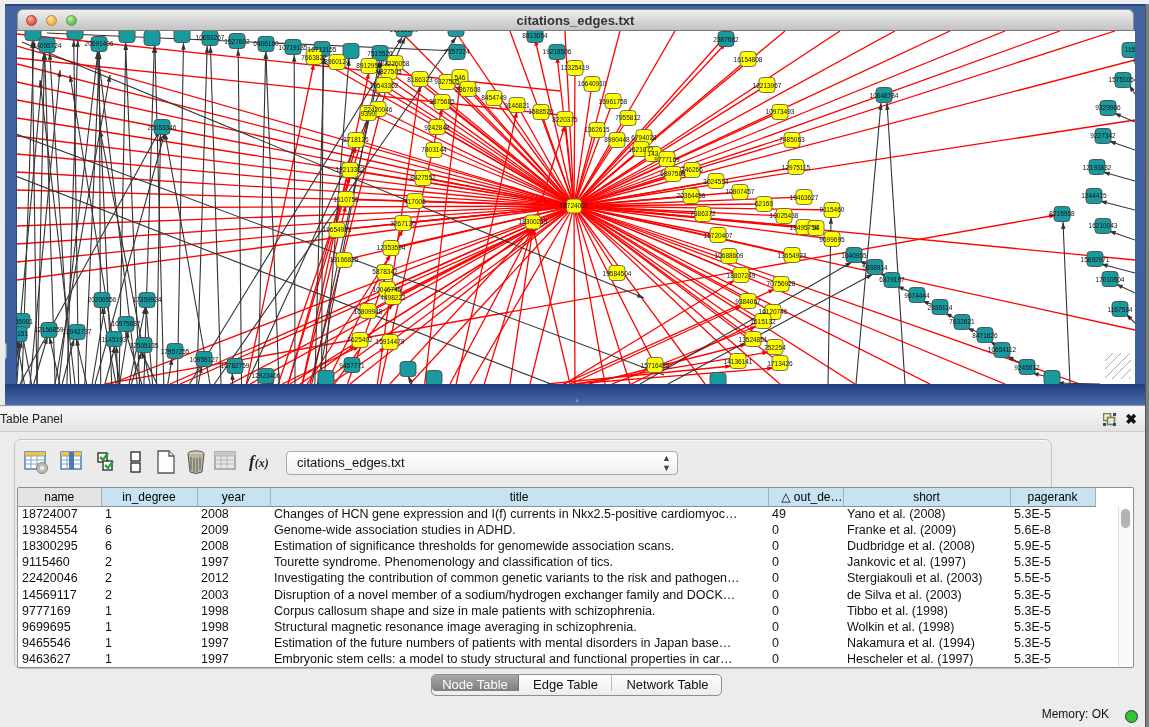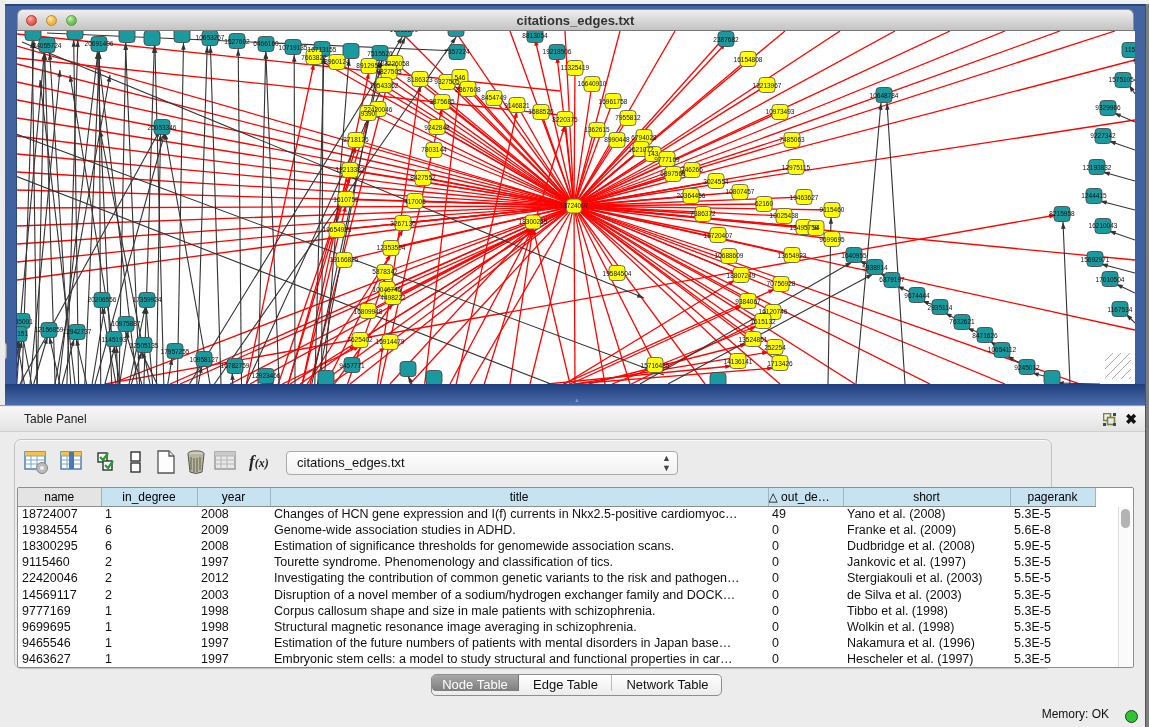--- a/index.html
+++ b/index.html
@@ -19,21 +19,21 @@
 #tl2{left:41px;background:radial-gradient(circle at 35% 30%,#ffe9b0,#f6bf57 45%,#e89b27);border:1px solid #ba8a31}
 #tl3{left:61px;background:radial-gradient(circle at 35% 30%,#c7f3b2,#7cc969 45%,#46a53a);border:1px solid #5f9e43}
 #canvas{position:absolute;left:12px;top:27px;width:1118px;height:353px;background:#fff;overflow:hidden}
 #resz{position:absolute;right:4px;bottom:5px;width:26px;height:26px;
  background:repeating-linear-gradient(135deg,transparent,transparent 5px,#aaa 5px,#aaa 6px)}
 #handle{position:absolute;left:567px;top:393px;width:10px;height:6px;color:#7f95c4;font-size:6px;line-height:6px;text-align:center}
 #sidetab{position:absolute;left:-4px;top:338px;width:6px;height:18px;background:#cfcfcf;border:1px solid #9a9a9a;border-left:none;border-radius:0 4px 4px 0}
 
 #panel{position:absolute;left:0;top:405px;width:1149px;height:322px;background:#ececec;border-top:1px solid #9a9a9a}
 #ptitle{position:absolute;left:0;top:1px;width:100%;height:25px;background:linear-gradient(#f7f7f7,#e3e3e3);border-bottom:1px solid #cfcfcf;
-  font-size:12px;color:#222;line-height:25px;padding-left:24px}
+  font-size:12px;color:#222;line-height:25px;padding-left:0}
 #flicon{position:absolute;right:33px;top:7px;width:13px;height:13px}
 #xicon{position:absolute;right:12px;top:5px;font-size:14px;font-weight:bold;color:#111}
 #container{position:absolute;left:14px;top:33px;width:1038px;height:230px;background:#ebebeb;border:1px solid #c2c2c2;border-radius:7px;box-shadow:inset 0 1px 0 #fafafa}
 
 .ic{position:absolute;top:9px}
 #dropdown{position:absolute;left:271px;top:11px;width:392px;height:24px;background:linear-gradient(#fff,#f1f1f1);border:1px solid #a9a9a9;border-radius:4px;
   font-size:13px;color:#111;line-height:22px;padding-left:10px}
 #dropdown .arr{position:absolute;right:6px;top:1px;font-size:9px;color:#444;line-height:10px}
 
 #tbl{position:absolute;left:2px;top:47px;width:1117px;height:181px;background:#fff;border:1px solid #8e8e8e;border-radius:2px;overflow:hidden}
@@ -889,21 +889,21 @@
               <col class="c5">
               <col class="c6">
               <col class="c7">
             </colgroup>
       <tbody>
               <tr>
                 <th class="c1">name</th>
                 <th class="c2">in_degree</th>
                 <th class="c3">year</th>
                 <th class="c4">title</th>
-                <th class="c5" style="text-align:left">△ out_de…</th>
+                <th class="c5" style="text-align:right">△ out_de…</th>
                 <th class="c6">short</th>
                 <th class="c7">pagerank</th>
               </tr>
       <tr>
                 <td class="c1">18724007</td>
                 <td class="c2">1</td>
                 <td class="c3">2008</td>
                 <td class="c4">Changes of HCN gene expression and I(f) currents in Nkx2.5-positive cardiomyoc…</td>
                 <td class="c5">49</td>
                 <td class="c6">Yano et al. (2008)</td>
@@ -971,21 +971,21 @@
                 <td class="c5">0</td>
                 <td class="c6">Wolkin et al. (1998)</td>
                 <td class="c7">5.3E-5</td>
               </tr>
               <tr>
                 <td class="c1">9465546</td>
                 <td class="c2">1</td>
                 <td class="c3">1997</td>
                 <td class="c4">Estimation of the future numbers of patients with mental disorders in Japan base…</td>
                 <td class="c5">0</td>
-                <td class="c6">Nakamura et al. (1996)</td>
+                <td class="c6">Nakamura et al. (1994)</td>
                 <td class="c7">5.3E-5</td>
               </tr>
               <tr>
                 <td class="c1">9463627</td>
                 <td class="c2">1</td>
                 <td class="c3">1997</td>
                 <td class="c4">Embryonic stem cells: a model to study structural and functional properties in car…</td>
                 <td class="c5">0</td>
                 <td class="c6">Hescheler et al. (1997)</td>
                 <td class="c7">5.3E-5</td>

